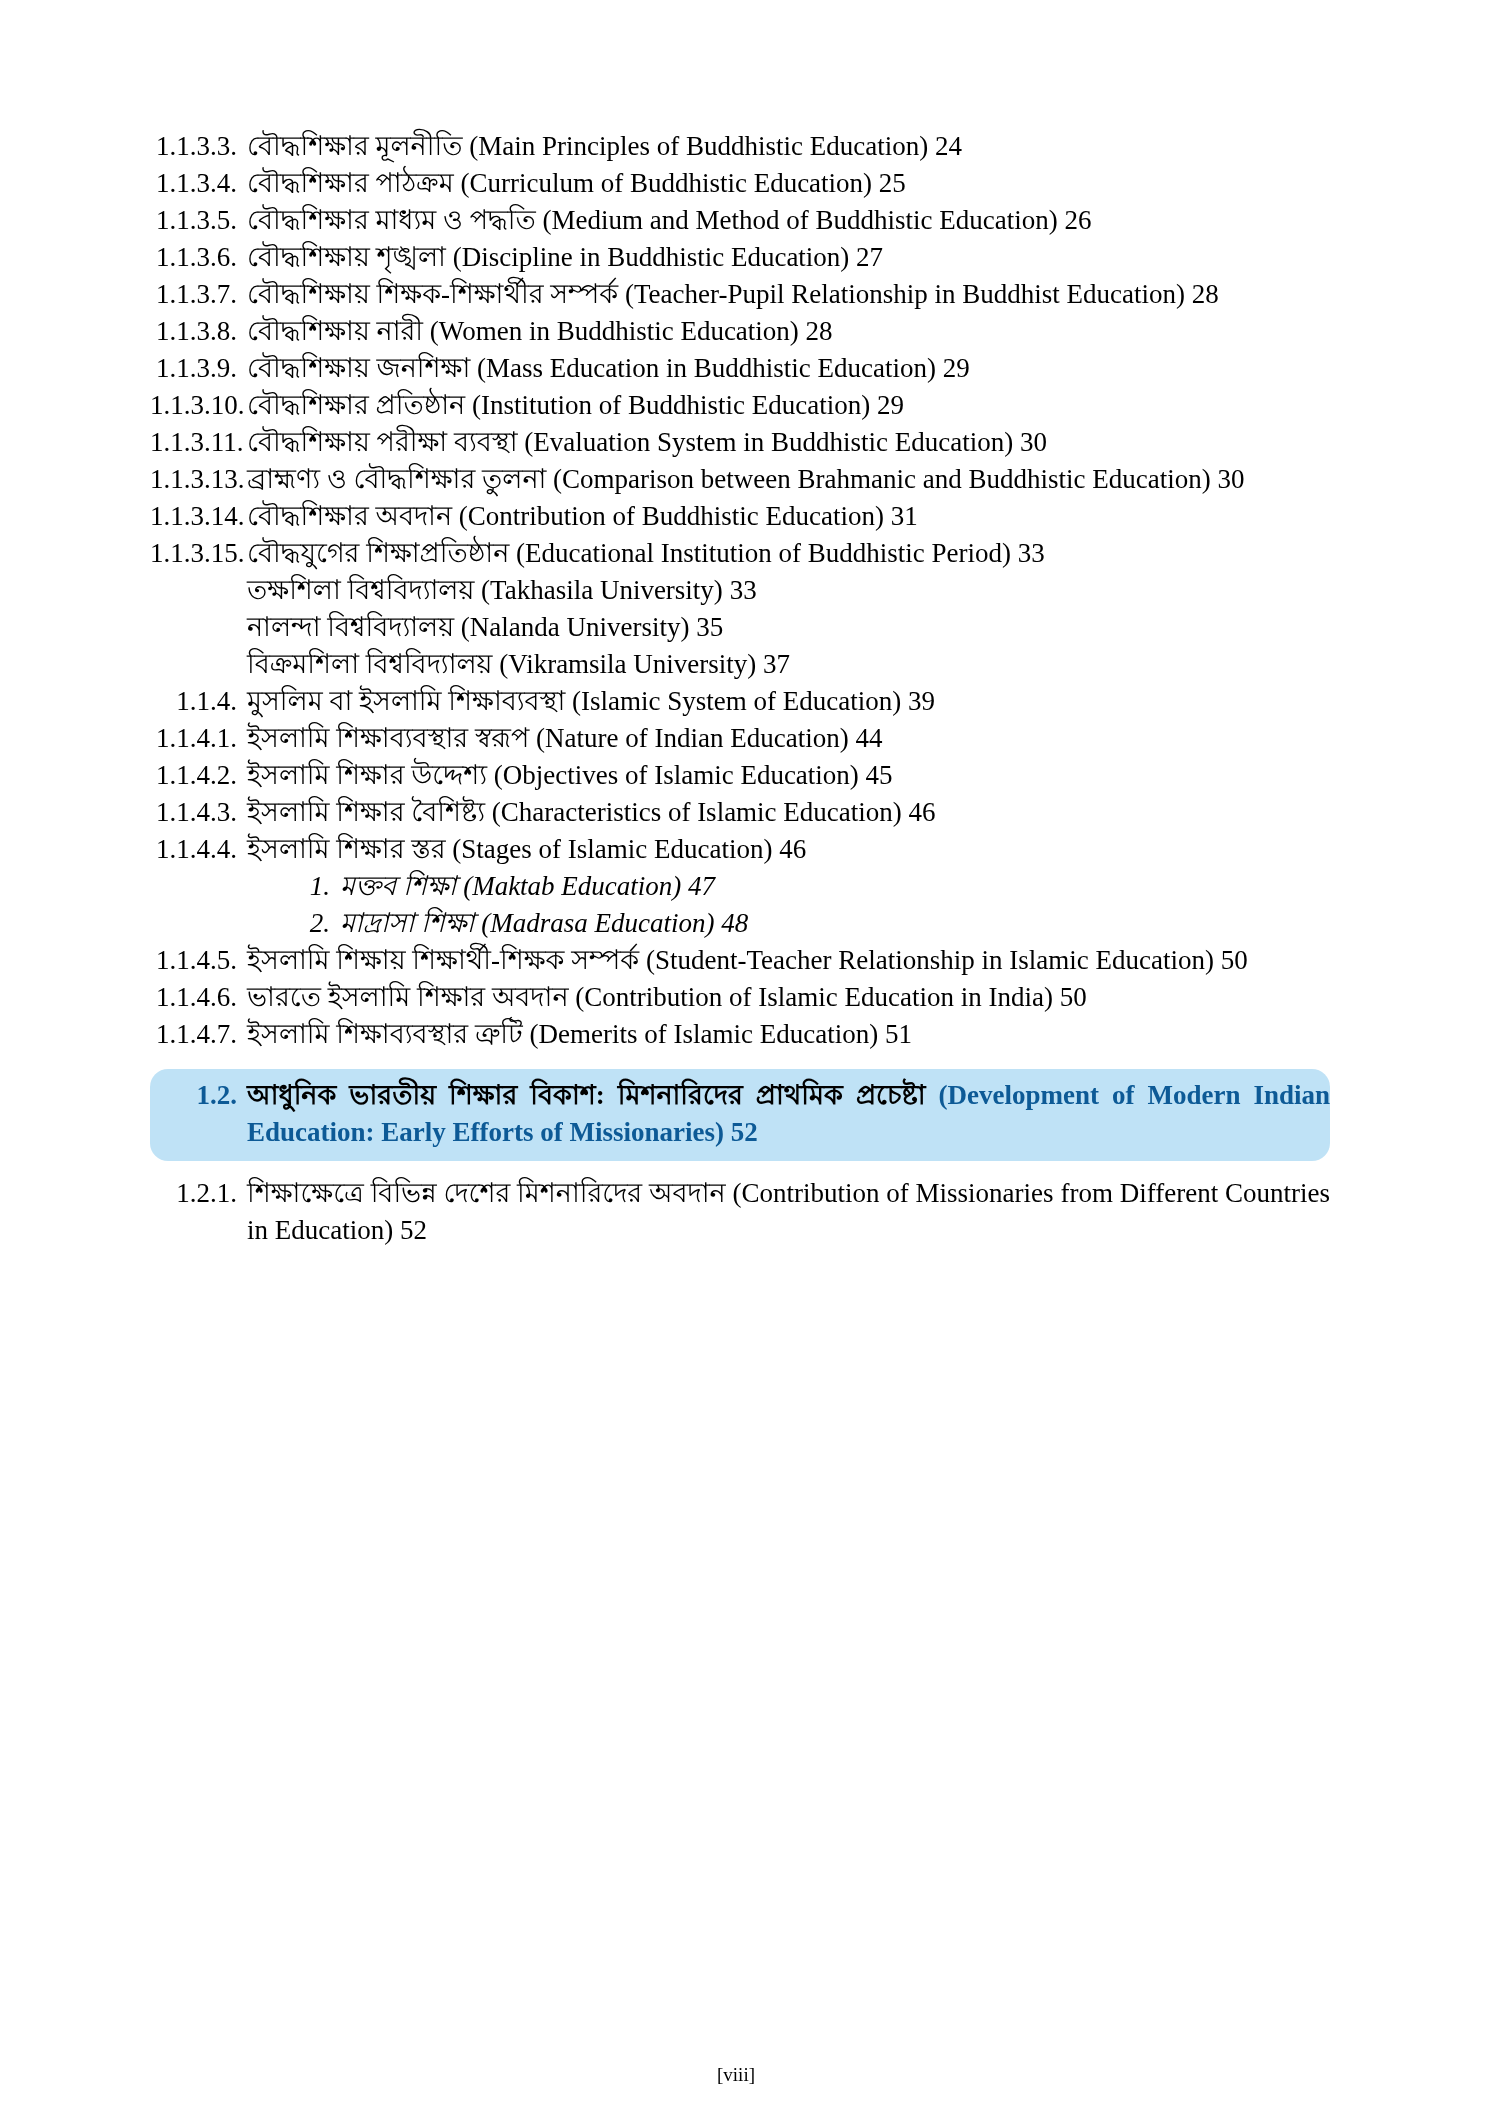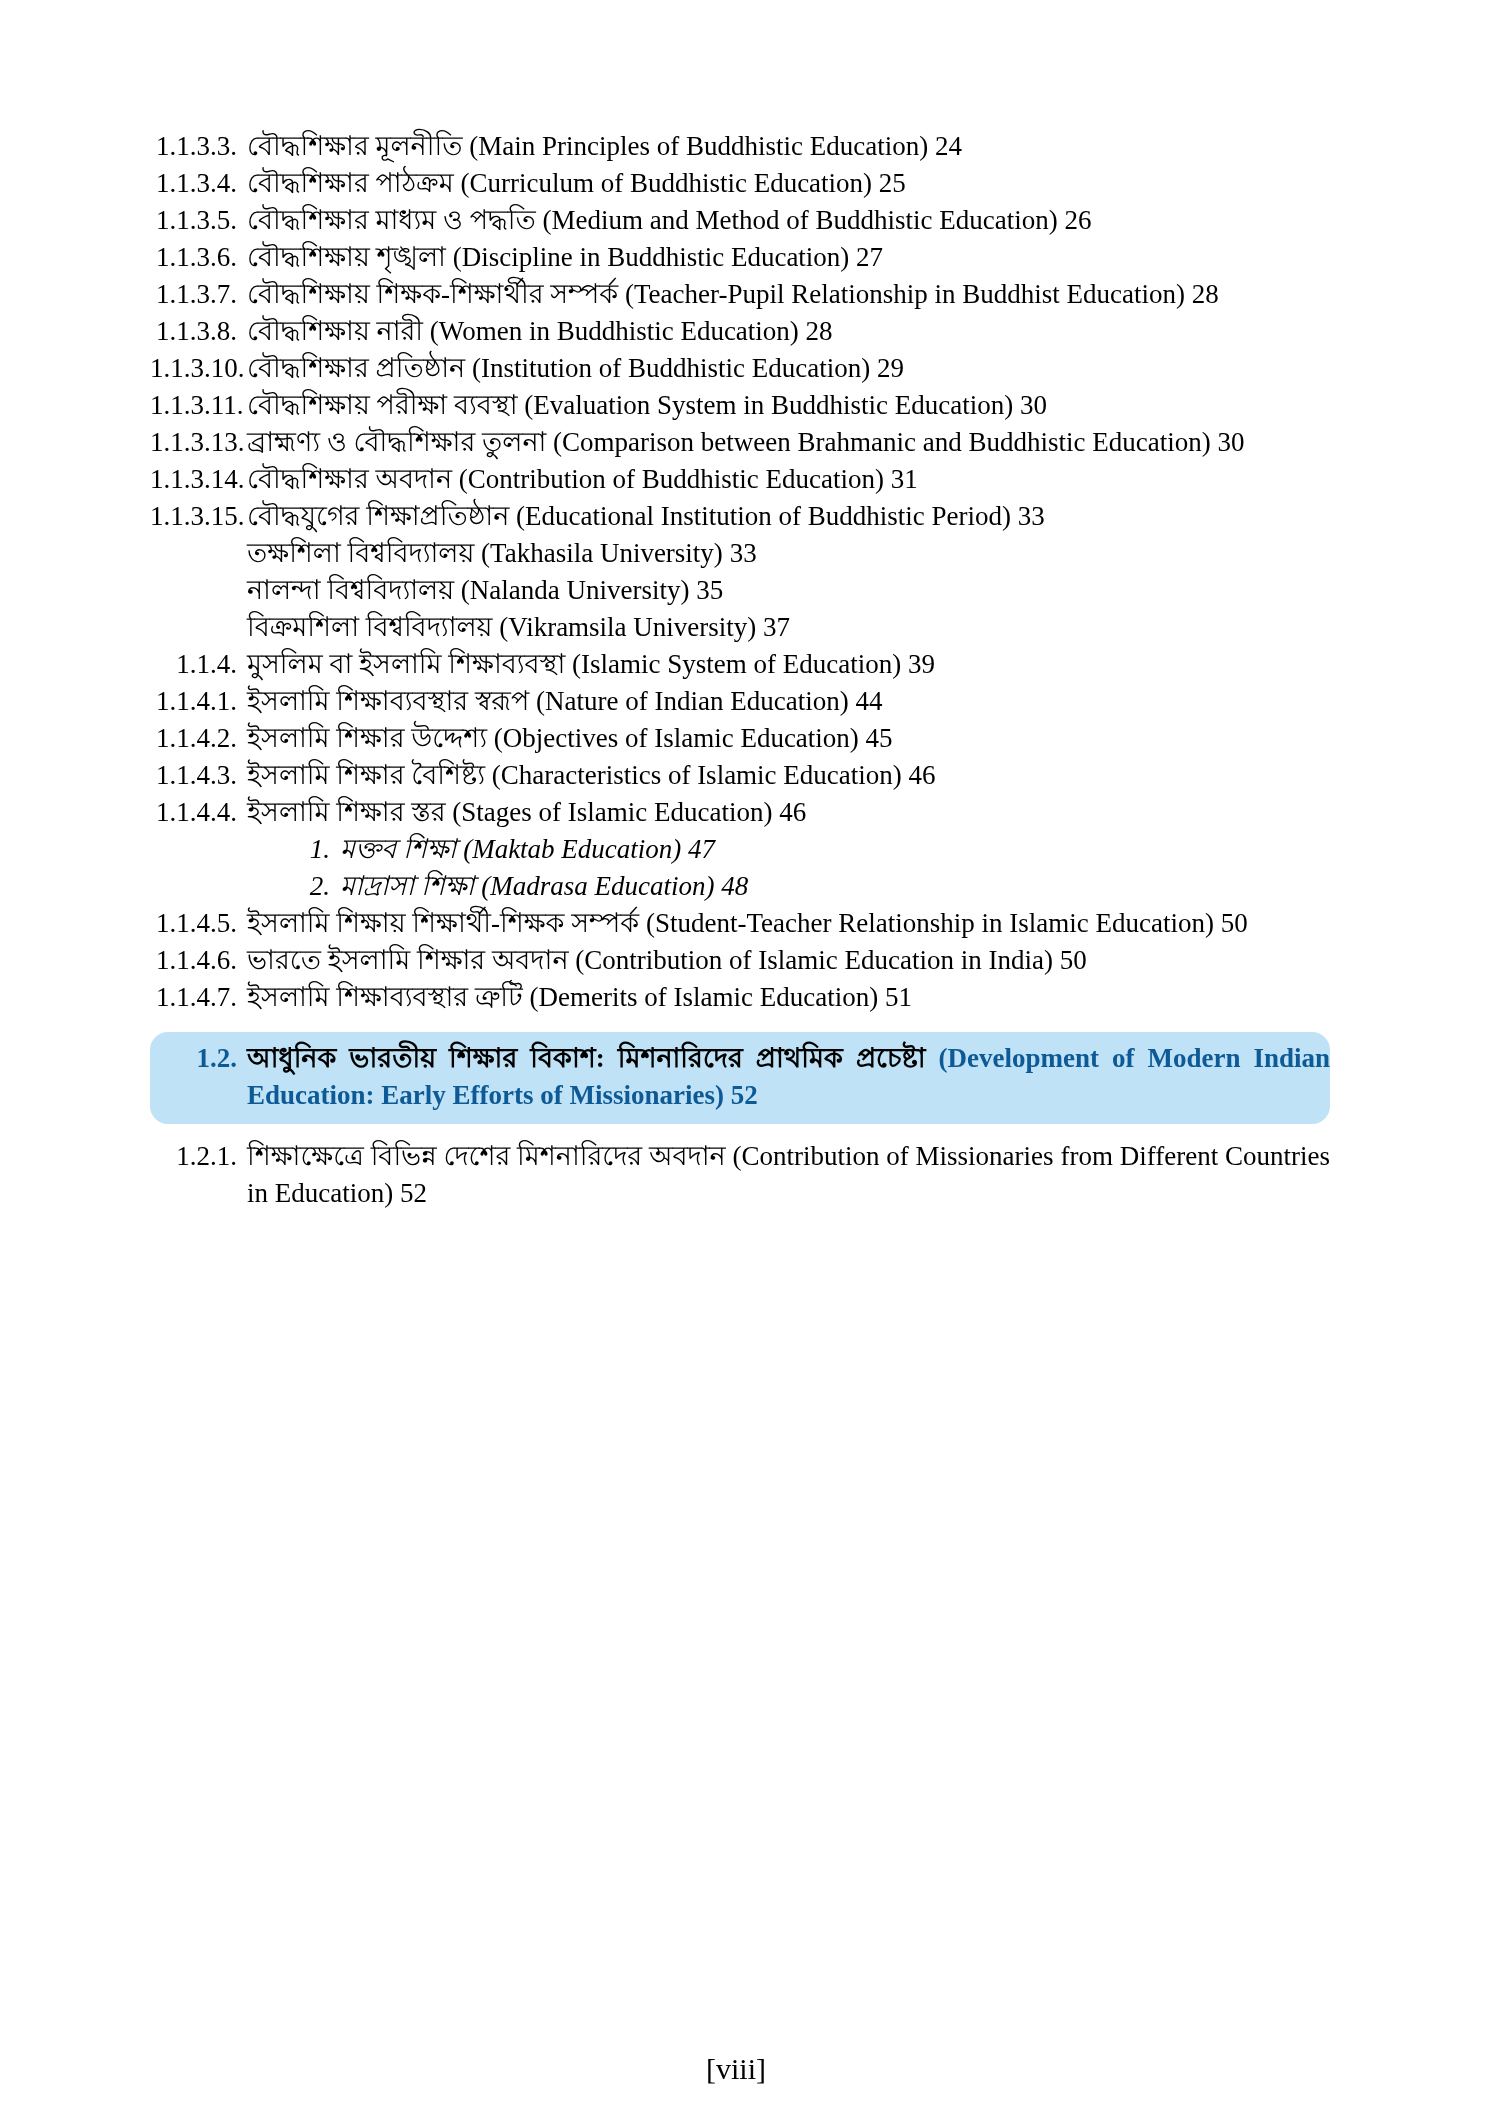--- a/index.html
+++ b/index.html
@@ -67,21 +67,21 @@
   }
   .entry.highlight .bn {
     color: #000000;
   }
   .footer {
     position: absolute;
     left: 0;
     right: 0;
     bottom: 42px;
     text-align: center;
-    font-size: 30px;
+    font-size: 19px;
   }
 </style>
 </head>
 <body>
 
 <div class="page">
   <div class="toc" id="toc">
       <div class="entry">
     <span class="num">1.1.3.3.</span><span class="bn">বৌদ্ধশিক্ষার মূলনীতি</span><span class="en"> (Main Principles of Buddhistic Education)</span><span class="pg"> 24</span>
   </div>
@@ -92,20 +92,23 @@
     <span class="num">1.1.3.5.</span><span class="bn">বৌদ্ধশিক্ষার মাধ্যম ও পদ্ধতি</span><span class="en"> (Medium and Method of Buddhistic Education)</span><span class="pg"> 26</span>
   </div>
       <div class="entry">
     <span class="num">1.1.3.6.</span><span class="bn">বৌদ্ধশিক্ষায় শৃঙ্খলা</span><span class="en"> (Discipline in Buddhistic Education)</span><span class="pg"> 27</span>
   </div>
       <div class="entry">
     <span class="num">1.1.3.7.</span><span class="bn">বৌদ্ধশিক্ষায় শিক্ষক-শিক্ষার্থীর সম্পর্ক</span><span class="en"> (Teacher-Pupil Relationship in Buddhist Education)</span><span class="pg"> 28</span>
   </div>
       <div class="entry">
     <span class="num">1.1.3.8.</span><span class="bn">বৌদ্ধশিক্ষায় নারী</span><span class="en"> (Women in Buddhistic Education)</span><span class="pg"> 28</span>
+  </div>
+      <div class="entry">
+    <span class="num">1.1.3.9.</span><span class="bn">বৌদ্ধশিক্ষায় জনশিক্ষা</span><span class="en"> (Mass Education in Buddhistic Education)</span><span class="pg"> 29</span>
   </div>
       <div class="entry">
     <span class="num">1.1.3.10.</span><span class="bn">বৌদ্ধশিক্ষার প্রতিষ্ঠান</span><span class="en"> (Institution of Buddhistic Education)</span><span class="pg"> 29</span>
   </div>
       <div class="entry">
     <span class="num">1.1.3.11.</span><span class="bn">বৌদ্ধশিক্ষায় পরীক্ষা ব্যবস্থা</span><span class="en"> (Evaluation System in Buddhistic Education)</span><span class="pg"> 30</span>
   </div>
       <div class="entry">
     <span class="num">1.1.3.13.</span><span class="bn">ব্রাহ্মণ্য ও বৌদ্ধশিক্ষার তুলনা</span><span class="en"> (Comparison between Brahmanic and Buddhistic Education)</span><span class="pg"> 30</span>
   </div>

